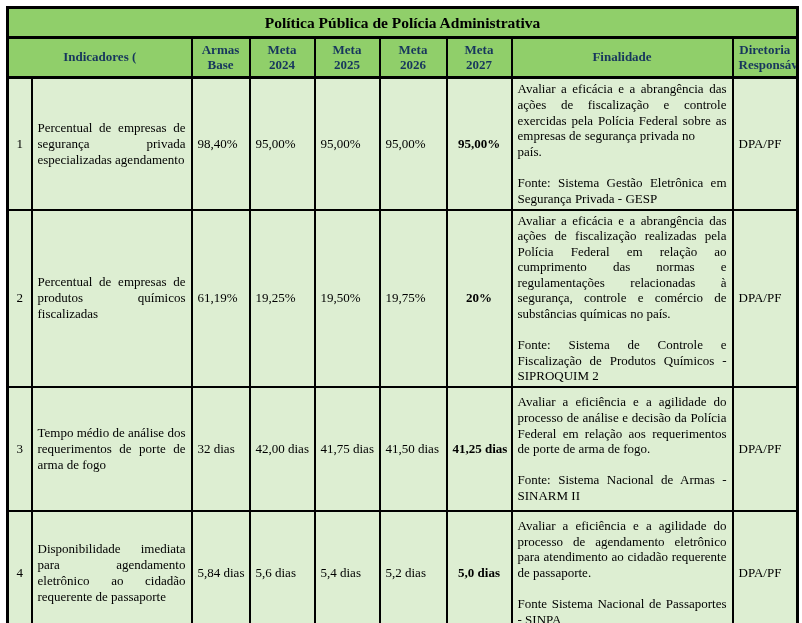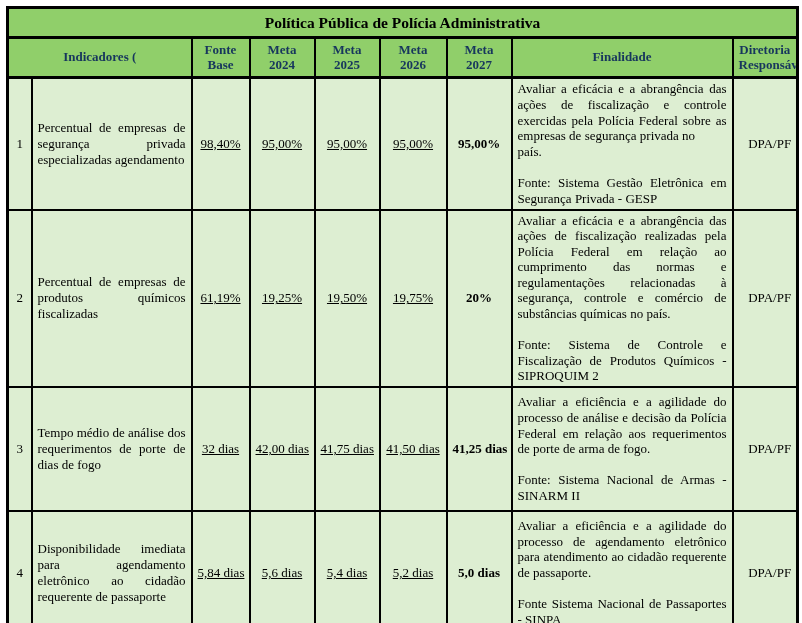--- a/index.html
+++ b/index.html
@@ -56,39 +56,37 @@
   td.cell-num {
     text-align: center;
     width: 24px;
   }
   td.cell-indicator {
     text-align: justify;
     line-height: 1.22;
     padding: 2px 7px;
   }
   td.cell-val {
-    text-align: center;
     white-space: nowrap;
-    text-decoration: underline;
   }
   td.cell-meta27 {
     text-align: center;
     white-space: nowrap;
     color: var(--meta_blue, #4d8ac9);
     font-weight: bold;
   }
   td.cell-final {
     text-align: justify;
     white-space: pre-line;
     line-height: 1.2;
     padding: 2px 6px;
     vertical-align: middle;
   }
   td.cell-dir {
-    text-align: right;
+    text-align: left;
   }
 </style>
 </head>
 <body>
 
 <div class="page">
   <table class="policy">
     <colgroup>
       <col style="width:24px">
       <col style="width:160px">
@@ -99,21 +97,21 @@
       <col style="width:65px">
       <col style="width:221px">
       <col style="width:65px">
     </colgroup>
     <tbody>
       <tr class="title-row" style="height:30px">
         <th colspan="9">Política Pública de Polícia Administrativa</th>
       </tr>
       <tr class="header-row" style="height:40px">
         <th colspan="2">Indicadores (</th>
-        <th>Fonte
+        <th>Armas
 Base</th>
         <th>Meta
 2024</th>
         <th>Meta
 2025</th>
         <th>Meta
 2026</th>
         <th>Meta
 2027</th>
         <th>Finalidade</th>
@@ -145,21 +143,21 @@
         <td class="cell-val">19,75%</td>
         <td class="cell-meta27">20%</td>
         <td class="cell-final">Avaliar a eficácia e a abrangência das ações de fiscalização realizadas pela Polícia Federal em relação ao cumprimento das normas e regulamentações relacionadas à segurança, controle e comércio de substâncias químicas no país.
 
 Fonte: Sistema de Controle e Fiscalização de Produtos Químicos - SIPROQUIM 2</td>
         <td class="cell-dir">DPA/PF</td>
       </tr>
 
       <tr style="height:124px">
         <td class="cell-num">3</td>
-        <td class="cell-indicator">Tempo médio de análise dos requerimentos de porte de dias de fogo</td>
+        <td class="cell-indicator">Tempo médio de análise dos requerimentos de porte de arma de fogo</td>
         <td class="cell-val">32 dias</td>
         <td class="cell-val">42,00 dias</td>
         <td class="cell-val">41,75 dias</td>
         <td class="cell-val">41,50 dias</td>
         <td class="cell-meta27">41,25 dias</td>
         <td class="cell-final">Avaliar a eficiência e a agilidade do processo de análise e decisão da Polícia Federal em relação aos requerimentos de porte de arma de fogo.
 
 Fonte: Sistema Nacional de Armas - SINARM II</td>
         <td class="cell-dir">DPA/PF</td>
       </tr>

